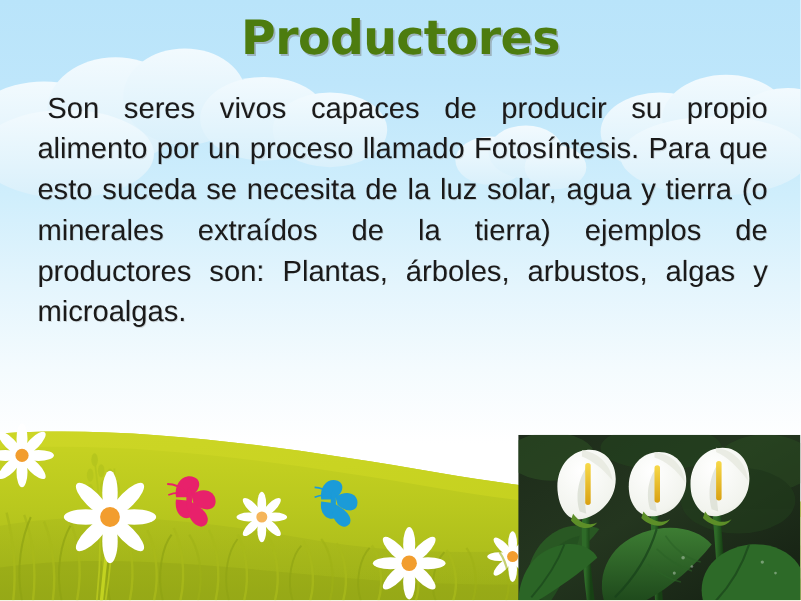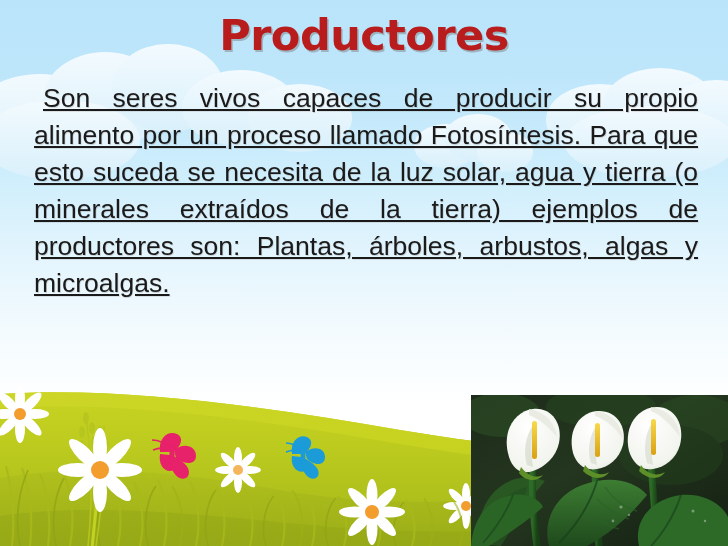--- a/index.html
+++ b/index.html
@@ -45,40 +45,39 @@
   .title {
     position: absolute;
     left: 0;
     top: 14px;
     width: 728px;
     text-align: center;
     font-family: "DejaVu Sans", sans-serif;
     font-weight: bold;
     font-size: 43px;
     letter-spacing: -0.5px;
-    color: #b91c1c;
+    color: #4d7c0f;
     text-shadow: 1.5px 1.5px 0 rgba(120,120,120,0.45);
     line-height: 1.0;
   }
 
   
   .body-text {
     position: absolute;
     left: 34px;
     top: 80px;
     width: 664px;
     font-family: "Liberation Sans", sans-serif;
     font-size: 26.5px;
     line-height: 37px;
     color: #1a1a1a;
     text-align: justify;
     text-indent: 9px;
     padding-left: 0;
     text-shadow: 0.7px 0.7px 0 rgba(150,150,150,0.35);
-    text-decoration: underline;
   }
   .body-text::after {
     content: "";
     display: inline-block;
     width: 100%;
   }
 
   
   .meadow {
     position: absolute;

